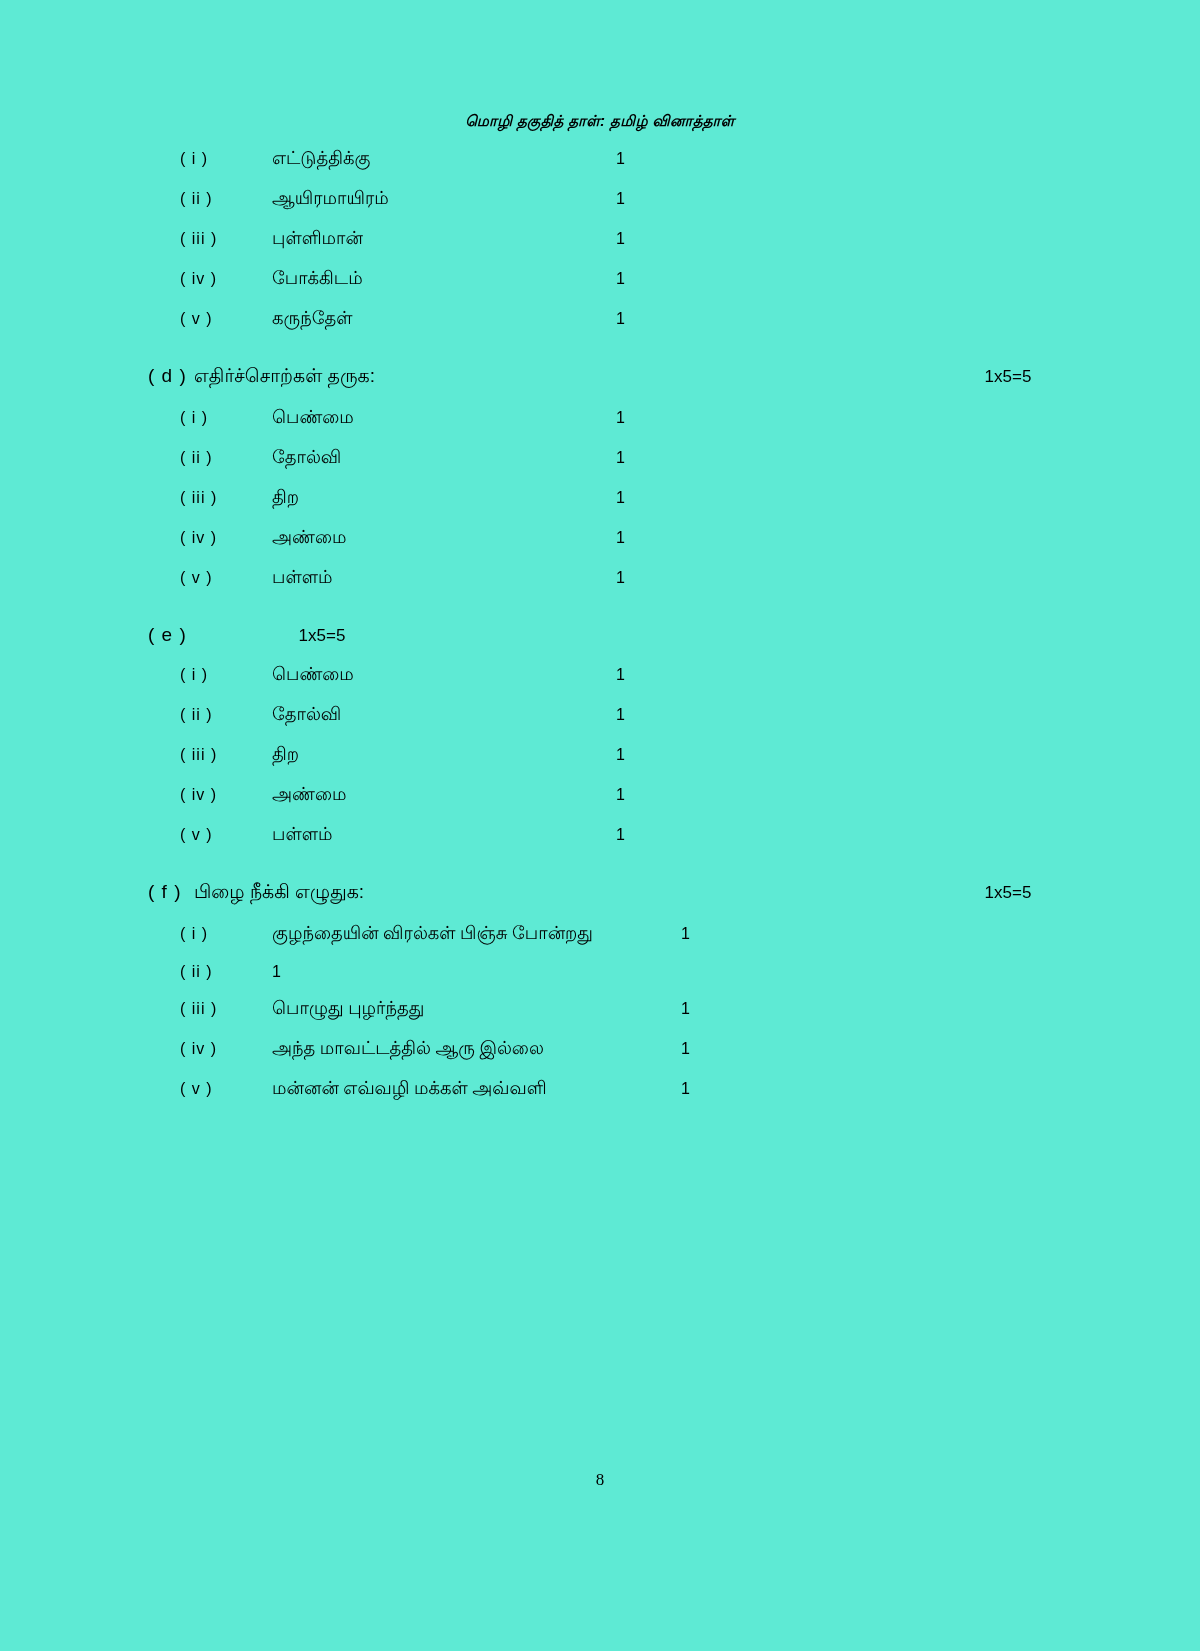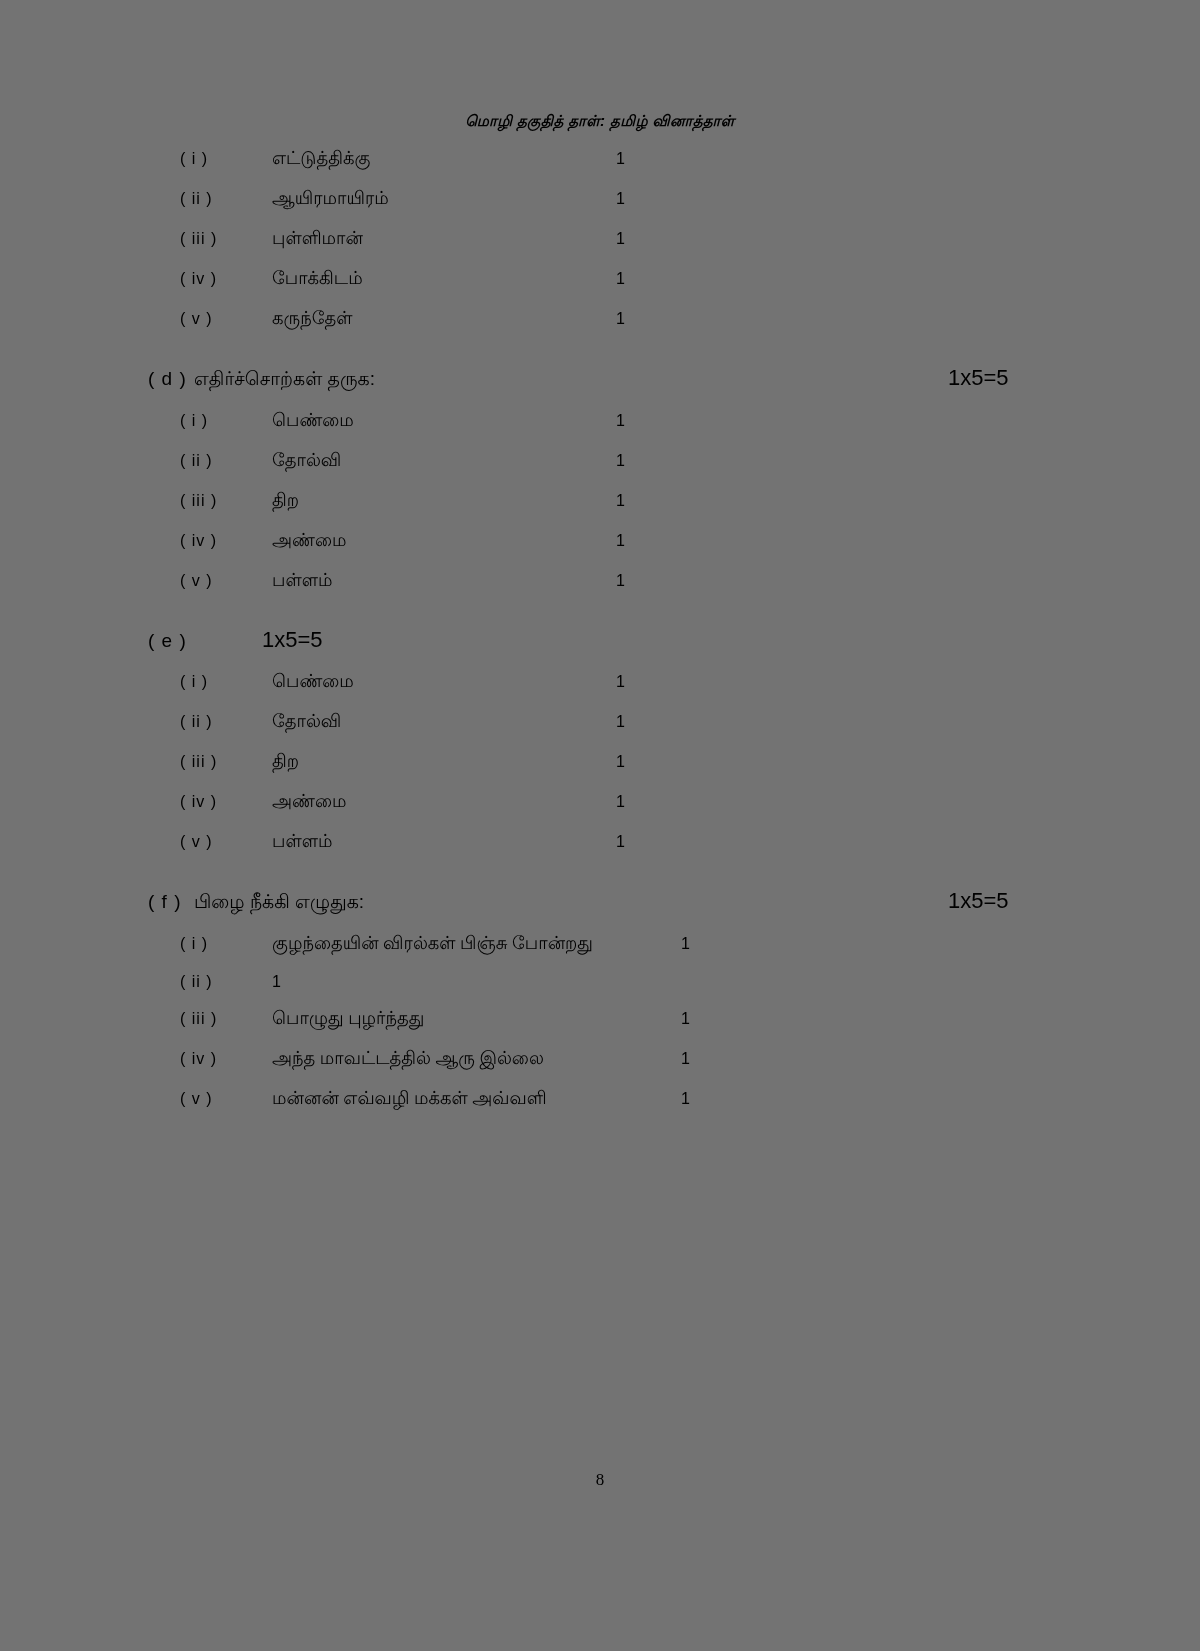--- a/index.html
+++ b/index.html
@@ -8,21 +8,21 @@
     background: #ffffff;
   }
   body {
     font-family: "Liberation Sans", sans-serif;
     color: #000000;
   }
   .page {
     position: relative;
     width: 1200px;
     height: 1651px;
-    background: #737373;
+    background: #5eead4;
     overflow: hidden;
   }
   .header {
     position: absolute;
     top: 112px;
     left: 0;
     width: 1200px;
     text-align: center;
     font-size: 15px;
     font-weight: bold;
@@ -45,22 +45,22 @@
   .section-head .sec-label {
     width: 46px;
     flex: 0 0 46px;
     letter-spacing: 1px;
   }
   .section-head .sec-text {
     flex: 1 1 auto;
   }
   .section-head .sec-marks {
     flex: 0 0 120px;
-    text-align: left;
-    font-size: 22px;
+    text-align: center;
+    font-size: 17px;
     padding-left: 68px;
   }
   .item {
     display: flex;
     align-items: baseline;
     margin: 0 0 17px 0;
     font-size: 18px;
   }
   .item .roman {
     flex: 0 0 92px;

